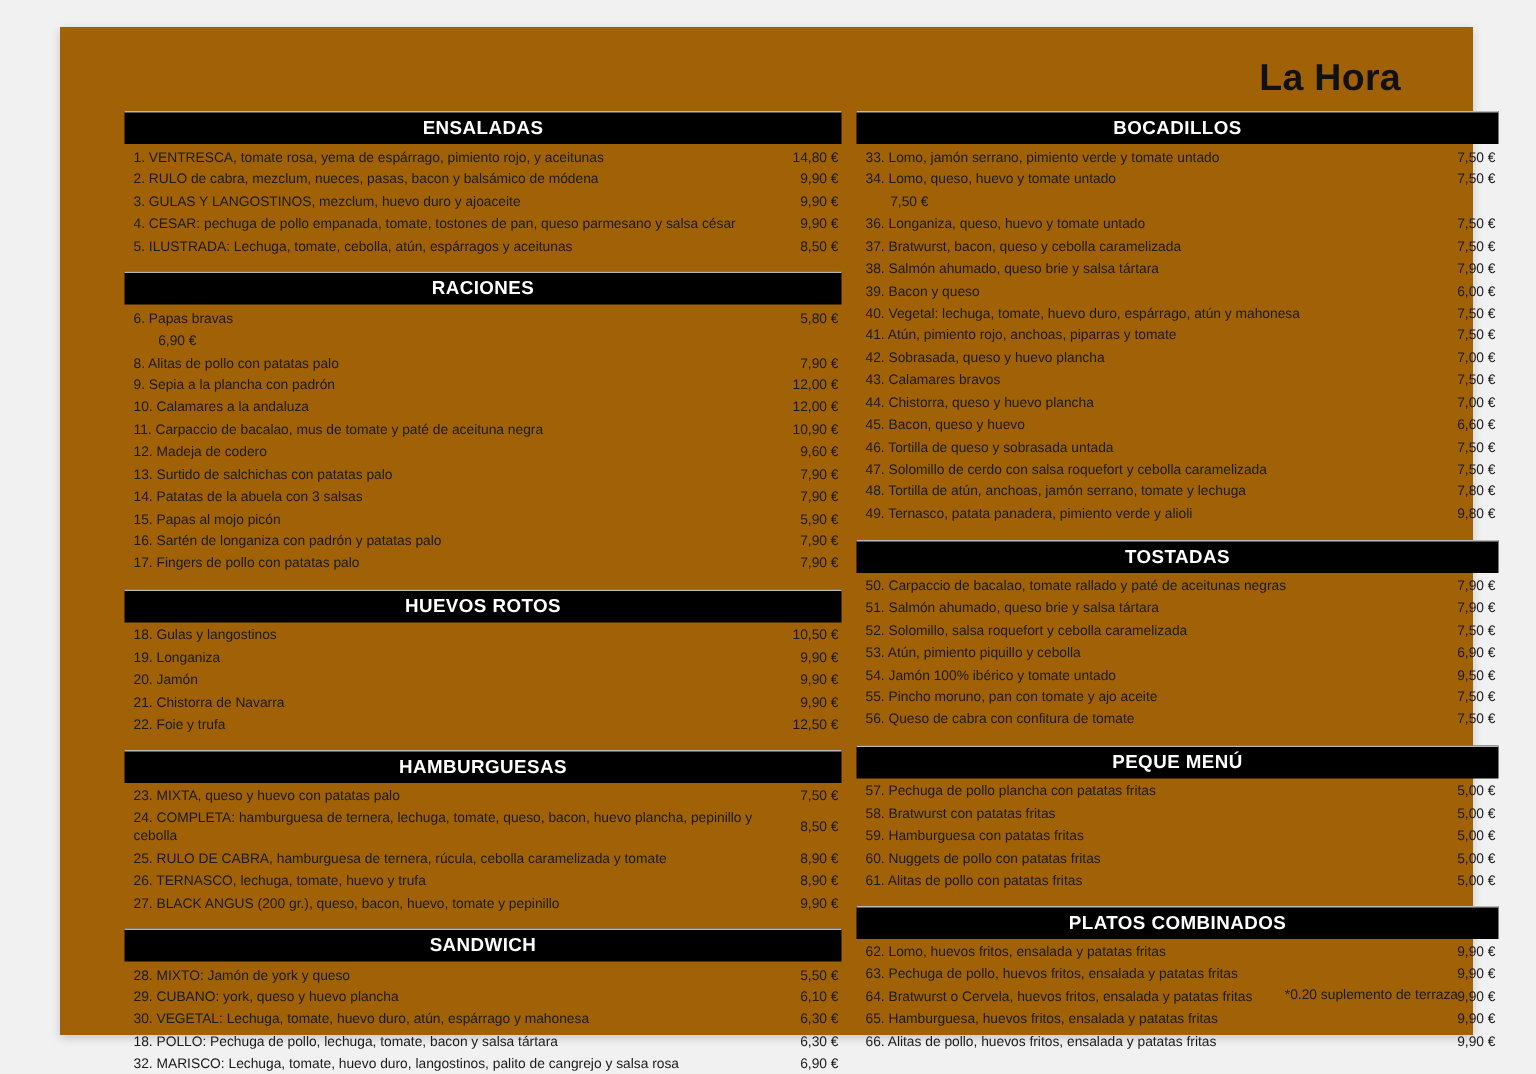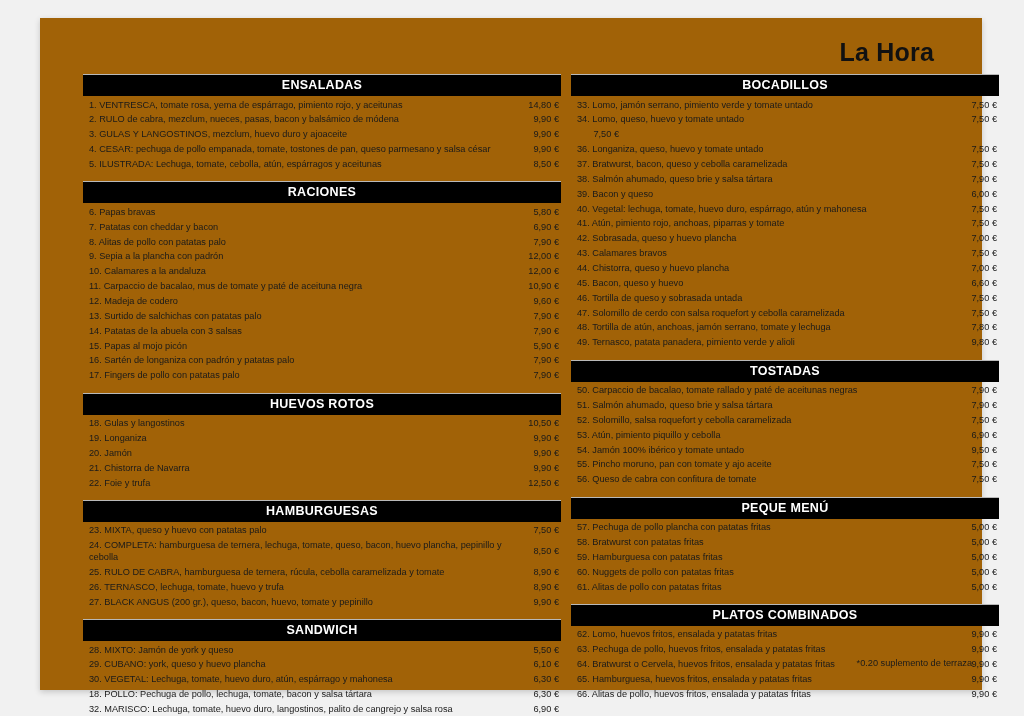--- a/index.html
+++ b/index.html
@@ -133,21 +133,20 @@
           </div>
         </div>
         <div class="section">
           <div class="section-header">RACIONES</div>
           <div class="items">
             <div class="item-row">
               <span class="item-name">6. Papas bravas</span>
               <span class="item-price">5,80 €</span>
             </div>
             <div class="item-row">
-              <span class="item-name">7. Patatas con cheddar y bacon</span>
               <span class="item-price">6,90 €</span>
             </div>
             <div class="item-row">
               <span class="item-name">8. Alitas de pollo con patatas palo</span>
               <span class="item-price">7,90 €</span>
             </div>
             <div class="item-row">
               <span class="item-name">9. Sepia a la plancha con padrón</span>
               <span class="item-price">12,00 €</span>
             </div>

